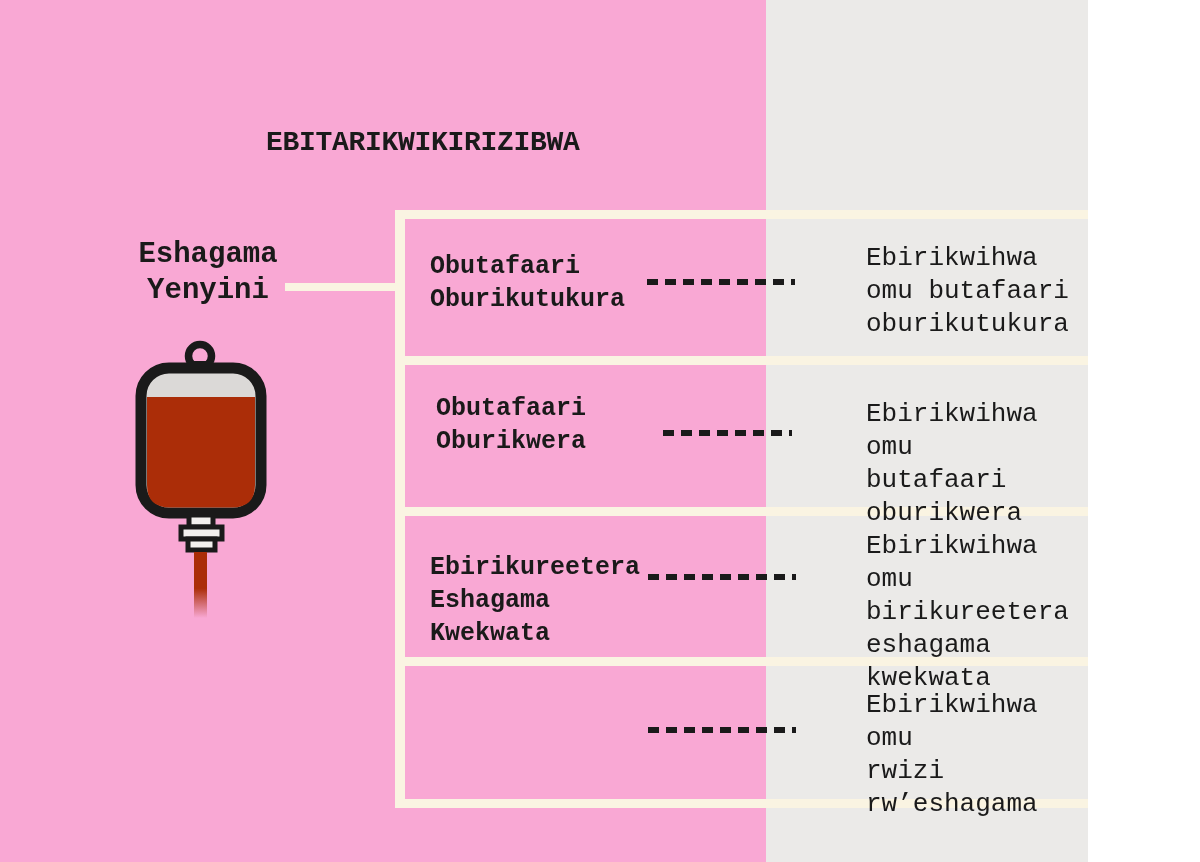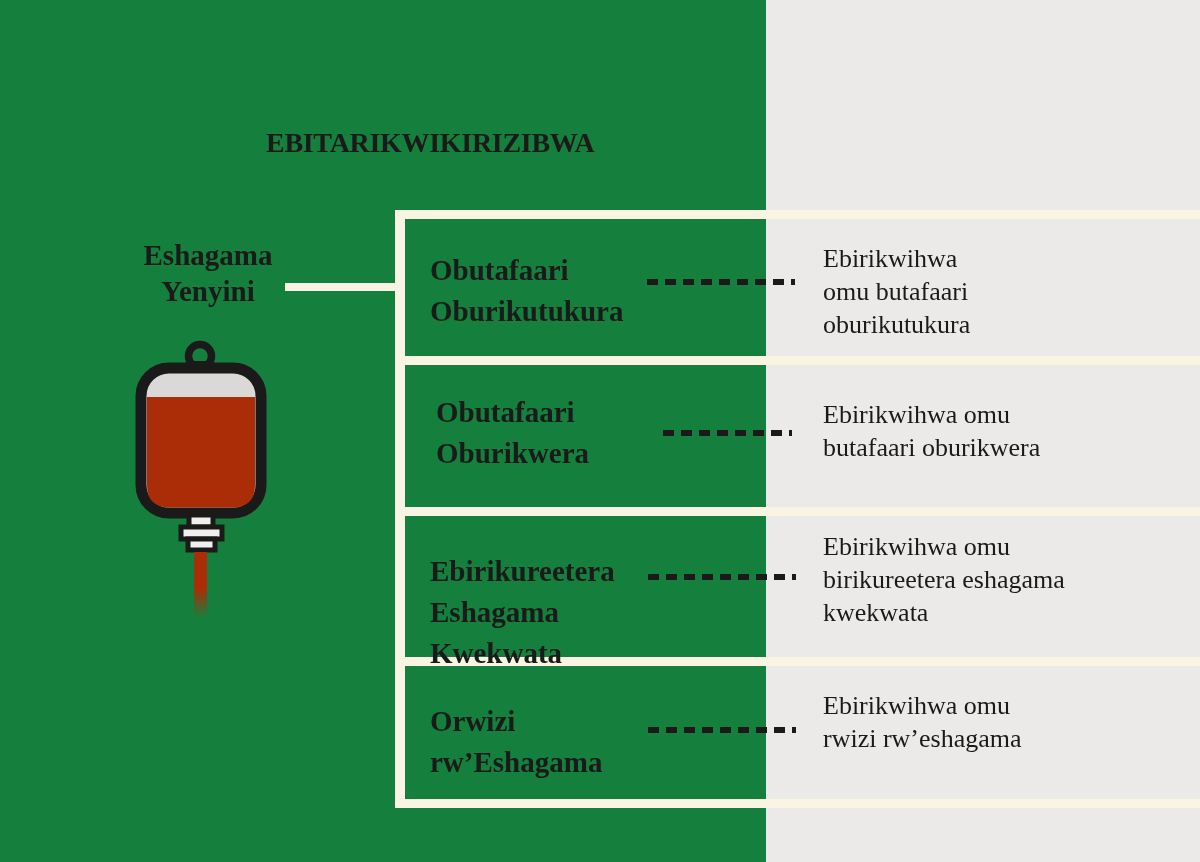--- a/index.html
+++ b/index.html
@@ -1,21 +1,21 @@
 <!DOCTYPE html>
 <html><head>
 <meta charset="utf-8">
 <style>
   html,body{margin:0;padding:0;}
   #stage{
     position:relative;
-    width:1200px;height:862px;
-    background:#15803d;
+    width:1088px;height:862px;
+    background:#f9a8d4;
     overflow:hidden;
-    font-family:Liberation Serif, serif;
+    font-family:Liberation Mono, monospace;
     color:#1a1a1a;
   }
   .right-panel{
     position:absolute;top:0;left:766px;width:434px;height:862px;
     background:#ebeae8;
   }
   .hline{
     position:absolute;left:395px;width:805px;height:9px;
     background:#faf4e2;
   }
@@ -36,25 +36,25 @@
     line-height:37px;
   }
   .source-label{
     position:absolute;left:108px;top:237px;width:200px;
     text-align:center;
     font-weight:bold;font-size:29px;line-height:36px;
     white-space:pre-line;
   }
   .row-label{
     position:absolute;left:430px;
-    font-weight:bold;font-size:29px;line-height:41px;
+    font-weight:bold;font-size:25px;line-height:33px;
     white-space:pre-line;
   }
   .row-desc{
-    position:absolute;left:823px;
+    position:absolute;left:866px;
     font-weight:normal;font-size:26px;line-height:33px;
     white-space:pre-line;
   }
   .dash-line{
     position:absolute;height:6px;
     background:repeating-linear-gradient(90deg,#1a1a1a 0 11px,transparent 11px 18px);
   }
   .bag{position:absolute;left:133px;top:338px;}
 </style>
 </head>
@@ -109,19 +109,17 @@
 butafaari oburikwera</div>
 
   <div class="row-label" style="top:551px;">Ebirikureetera
 Eshagama
 Kwekwata</div>
   <div class="dash-line" style="left:648px;top:574px;width:148px;"></div>
   <div class="row-desc" style="top:530px;">Ebirikwihwa omu
 birikureetera eshagama
 kwekwata</div>
 
-  <div class="row-label" style="top:701px;">Orwizi
-rw’Eshagama</div>
   <div class="dash-line" style="left:648px;top:727px;width:148px;"></div>
   <div class="row-desc" style="top:689px;">Ebirikwihwa omu
 rwizi rw’eshagama</div>
 
 </div>
 
 </body></html>

